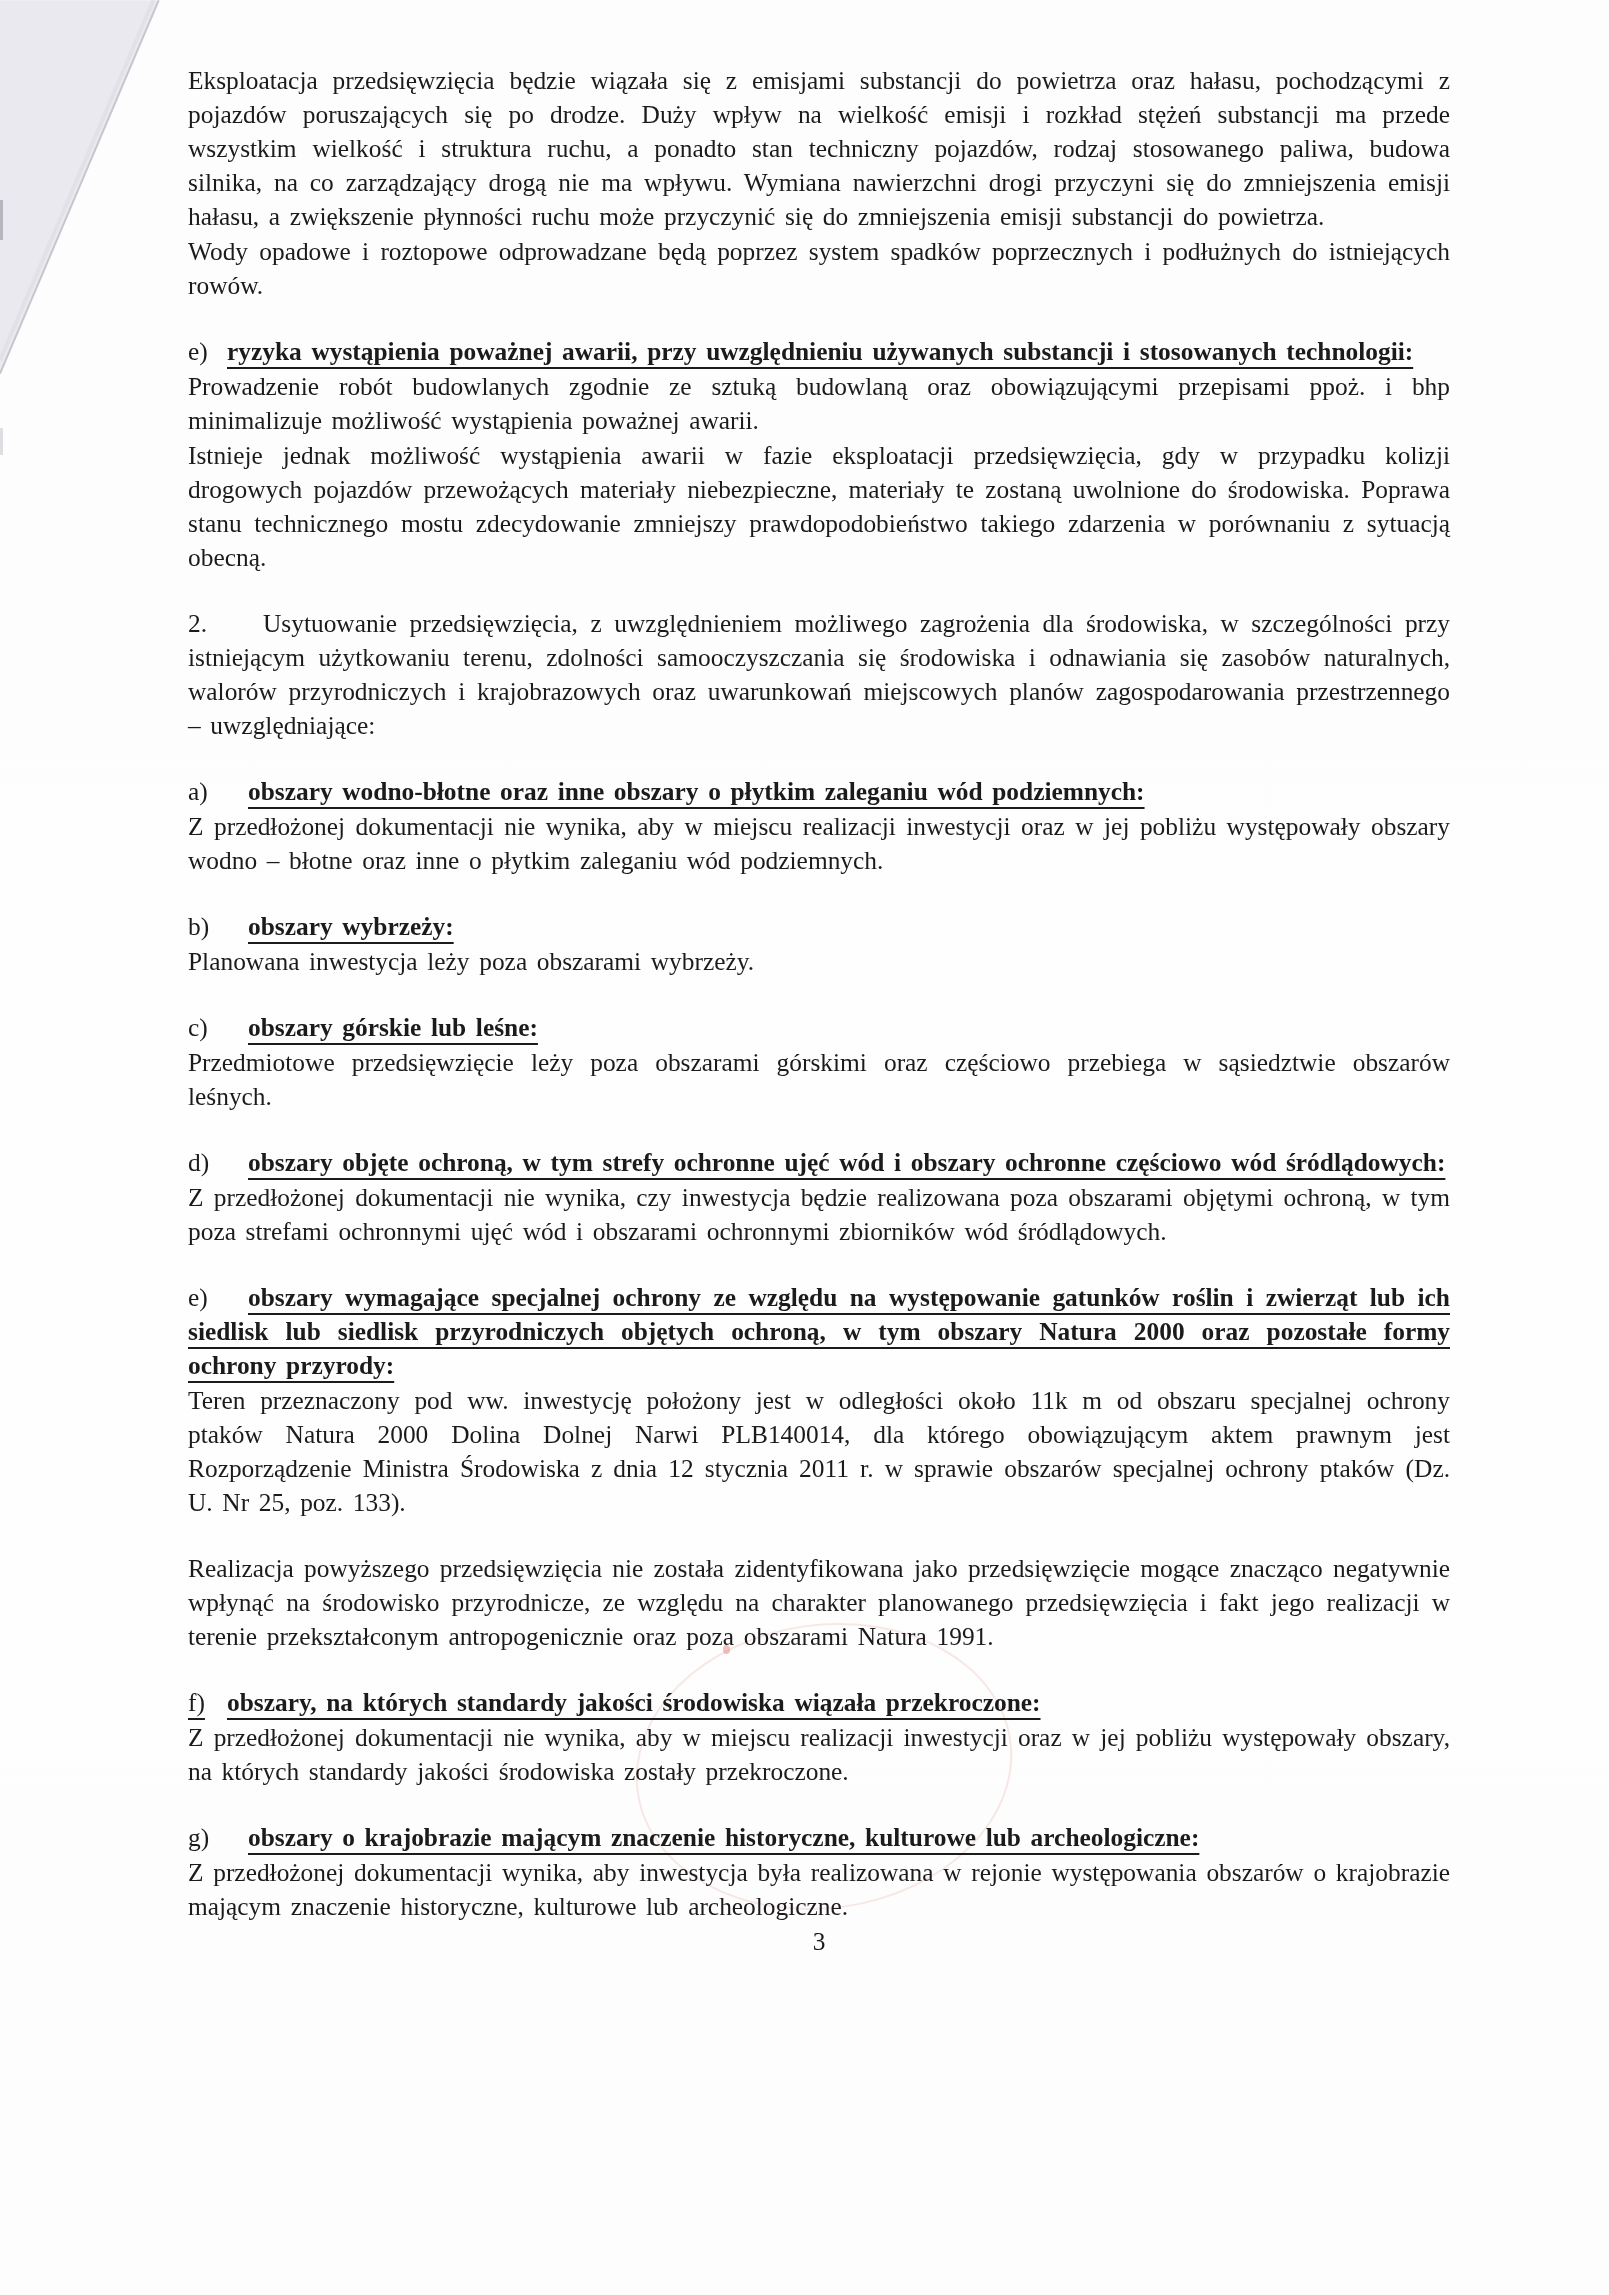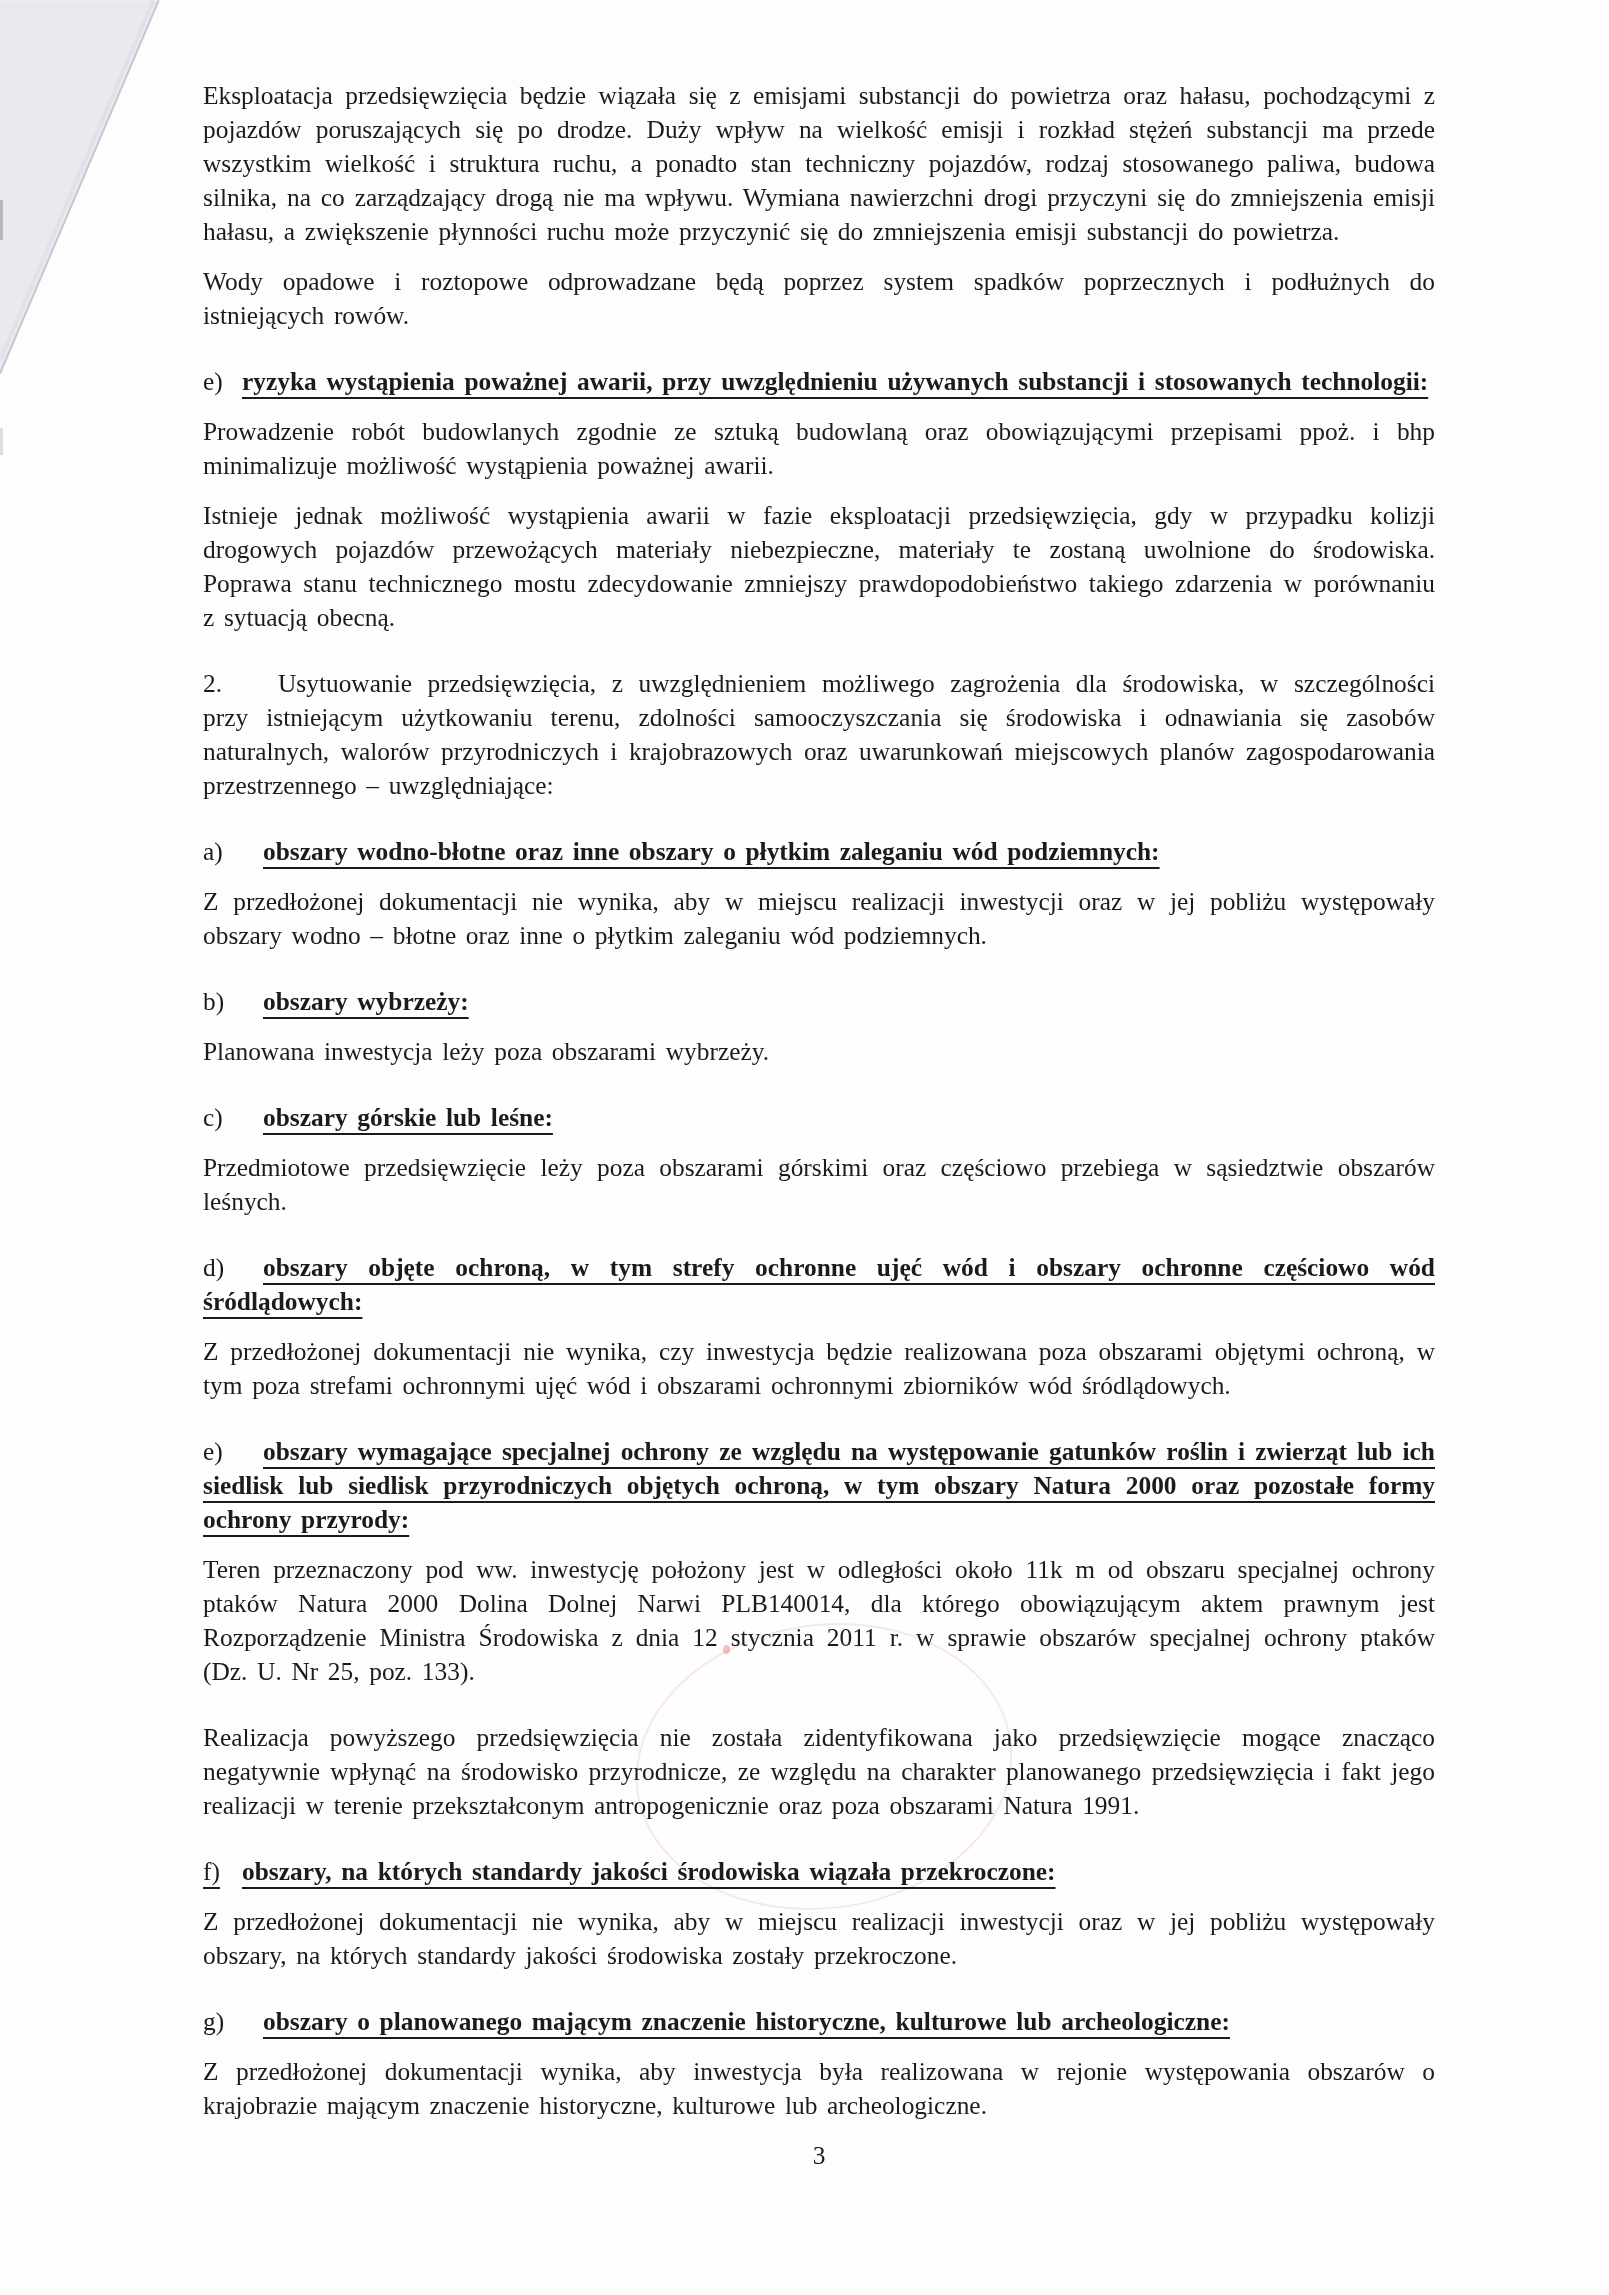--- a/index.html
+++ b/index.html
@@ -40,21 +40,21 @@
   .doc {
     position: absolute;
     left: 187px; top: 62px;
     width: 1264px;
     font-size: 25.4px;
     line-height: 34px;
     text-align: justify;
     text-align-last: left;
     word-spacing: 3.3px;
   }
-  .doc p { margin: 16px; }
+  .doc p { margin: 1px; }
   .doc p.gap { margin-top: 32px; }
   .letter {
     display: inline-block;
     width: 60px;
     text-decoration: none;
   }
   .letter.tight { width: 39px; }
   .letter.num { width: 75px; }
   .letter.ul { text-decoration: underline; text-decoration-thickness: 2.3px; text-underline-offset: 6.7px; }
   .heading-text {
@@ -100,18 +100,18 @@
       <p>Planowana inwestycja leży poza obszarami wybrzeży.</p>
       <p class="gap"><span class="letter">c)</span><span class="heading-text">obszary górskie lub leśne:</span></p>
       <p>Przedmiotowe przedsięwzięcie leży poza obszarami górskimi oraz częściowo przebiega w sąsiedztwie obszarów leśnych.</p>
       <p class="gap"><span class="letter">d)</span><span class="heading-text">obszary objęte ochroną, w tym strefy ochronne ujęć wód i obszary ochronne częściowo wód śródlądowych:</span></p>
       <p>Z przedłożonej dokumentacji nie wynika, czy inwestycja będzie realizowana poza obszarami objętymi ochroną, w tym poza strefami ochronnymi ujęć wód i obszarami ochronnymi zbiorników wód śródlądowych.</p>
       <p class="gap"><span class="letter">e)</span><span class="heading-text">obszary wymagające specjalnej ochrony ze względu na występowanie gatunków roślin i zwierząt lub ich siedlisk lub siedlisk przyrodniczych objętych ochroną, w tym obszary Natura 2000 oraz pozostałe formy ochrony przyrody:</span></p>
       <p>Teren przeznaczony pod ww. inwestycję położony jest w odległości około 11k m od obszaru specjalnej ochrony ptaków Natura 2000 Dolina Dolnej Narwi PLB140014, dla którego obowiązującym aktem prawnym jest Rozporządzenie Ministra Środowiska z dnia 12 stycznia 2011 r. w sprawie obszarów specjalnej ochrony ptaków (Dz. U. Nr 25, poz. 133).</p>
       <p class="gap">Realizacja powyższego przedsięwzięcia nie została zidentyfikowana jako przedsięwzięcie mogące znacząco negatywnie wpłynąć na środowisko przyrodnicze, ze względu na charakter planowanego przedsięwzięcia i fakt jego realizacji w terenie przekształconym antropogenicznie oraz poza obszarami Natura 1991.</p>
       <p class="gap"><span class="letter tight ul">f)</span><span class="heading-text">obszary, na których standardy jakości środowiska wiązała przekroczone:</span></p>
       <p>Z przedłożonej dokumentacji nie wynika, aby w miejscu realizacji inwestycji oraz w jej pobliżu występowały obszary, na których standardy jakości środowiska zostały przekroczone.</p>
-      <p class="gap"><span class="letter">g)</span><span class="heading-text">obszary o planowanego mającym znaczenie historyczne, kulturowe lub archeologiczne:</span></p>
+      <p class="gap"><span class="letter">g)</span><span class="heading-text">obszary o krajobrazie mającym znaczenie historyczne, kulturowe lub archeologiczne:</span></p>
       <p>Z przedłożonej dokumentacji wynika, aby inwestycja była realizowana w rejonie występowania obszarów o krajobrazie mającym znaczenie historyczne, kulturowe lub archeologiczne.</p>
       <p class="page-number">3</p>
   </div>
 </div>
 
 
 </body></html>

